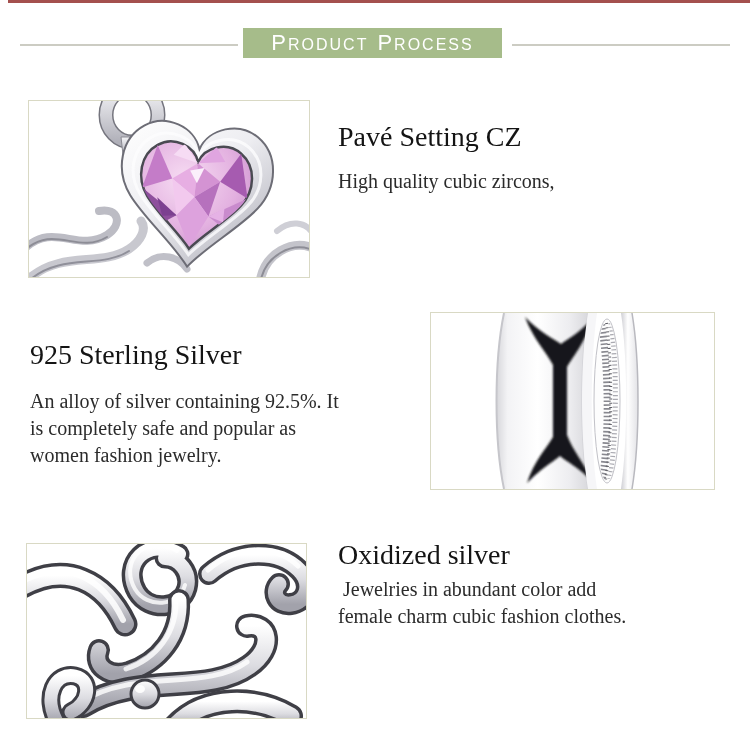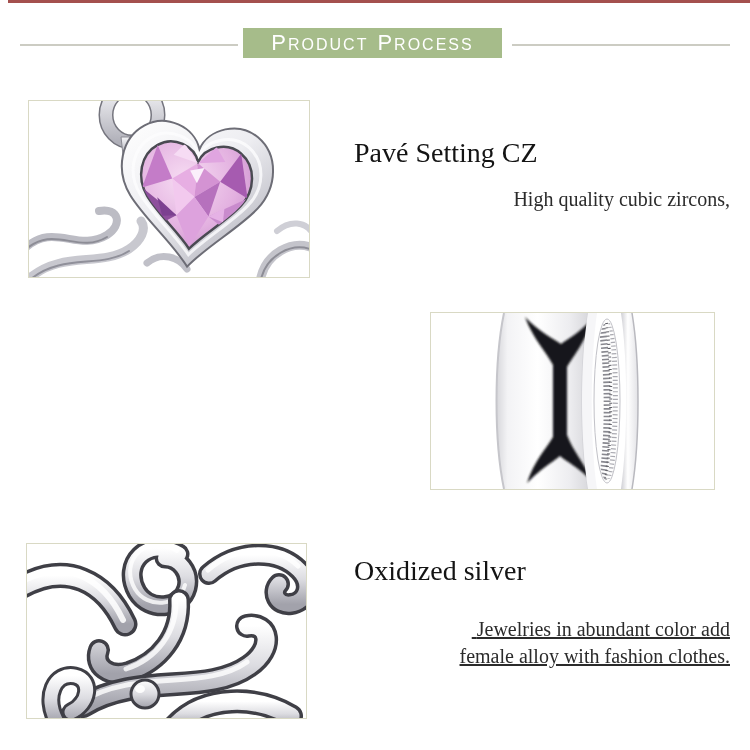--- a/index.html
+++ b/index.html
@@ -25,25 +25,25 @@
   .img-frame svg{display:block;}
   .frame-1{left:28px;top:100px;width:280px;height:176px;}
   .frame-2{left:430px;top:312px;width:283px;height:176px;}
   .frame-3{left:26px;top:543px;width:279px;height:174px;}
 
   
   .text-block{position:absolute;}
   .tb-1{left:338px;top:120px;width:392px;}
   .tb-2{left:30px;top:338px;width:390px;}
   .tb-3{left:338px;top:538px;width:392px;}
-  .sec-title{margin:16px;font-size:28px;font-weight:normal;color:#141414;line-height:34px;}
+  .sec-title{margin:0;font-size:28px;font-weight:normal;color:#141414;line-height:34px;}
   .sec-body{margin-top:14px;font-size:20px;color:#2b2b2b;line-height:27px;}
   .tb-2 .sec-body{margin-top:16px;}
-  .tb-3 .sec-body{margin-top:28px;text-decoration:underline;}
-  .body-line{white-space:pre-wrap;text-align:right;}
+  .tb-3 .sec-body{margin-top:4px;}
+  .body-line{white-space:pre-wrap;}
 </style>
 </head>
 <body>
 
 <div class="page">
 
   <div class="top-bar"></div>
 
   <div class="hline left"></div>
   <div class="hline right"></div>
@@ -110,20 +110,28 @@
       </g>
     </svg>
   </figure>
   <div class="text-block tb-1">
     <h2 class="sec-title">Pavé Setting CZ</h2>
     <div class="sec-body">
       <div class="body-line">High quality cubic zircons,</div>
     </div>
   </div>
 
+  <div class="text-block tb-2">
+    <h2 class="sec-title">925 Sterling Silver</h2>
+    <div class="sec-body">
+      <div class="body-line">An alloy of silver containing 92.5%. It</div>
+      <div class="body-line">is completely safe and popular as</div>
+      <div class="body-line">women fashion jewelry.</div>
+    </div>
+  </div>
   <figure class="img-frame frame-2">
     <svg viewBox="0 0 283 176" width="283" height="176">
       <defs>
         <linearGradient id="bar2" x1="0" y1="0" x2="1" y2="0">
           <stop offset="0" stop-color="#d7d7db"></stop>
             <stop offset="0.12" stop-color="#f3f3f5"></stop>
           <stop offset="0.45" stop-color="#ffffff"></stop>
             <stop offset="0.8" stop-color="#ededf0"></stop>
           <stop offset="1" stop-color="#d9d9dd"></stop>
         </linearGradient>
@@ -194,17 +202,17 @@
         <path d="M148,182 C178,150 230,152 264,172" stroke="url(#sil3)" stroke-width="17"></path>
       </g>
       <circle cx="118" cy="150" r="14" fill="url(#sil3)" stroke="#3f3f46" stroke-width="3"></circle>
       <ellipse cx="113" cy="145" rx="5" ry="4" fill="#ffffff" opacity="0.9"></ellipse>
     </svg>
   </figure>
   <div class="text-block tb-3">
     <h2 class="sec-title">Oxidized silver</h2>
     <div class="sec-body">
       <div class="body-line"> Jewelries in abundant color add</div>
-      <div class="body-line">female alloy with fashion clothes.</div>
+      <div class="body-line">female charm cubic fashion clothes.</div>
     </div>
   </div>
 
 </div>
 
 </body></html>

